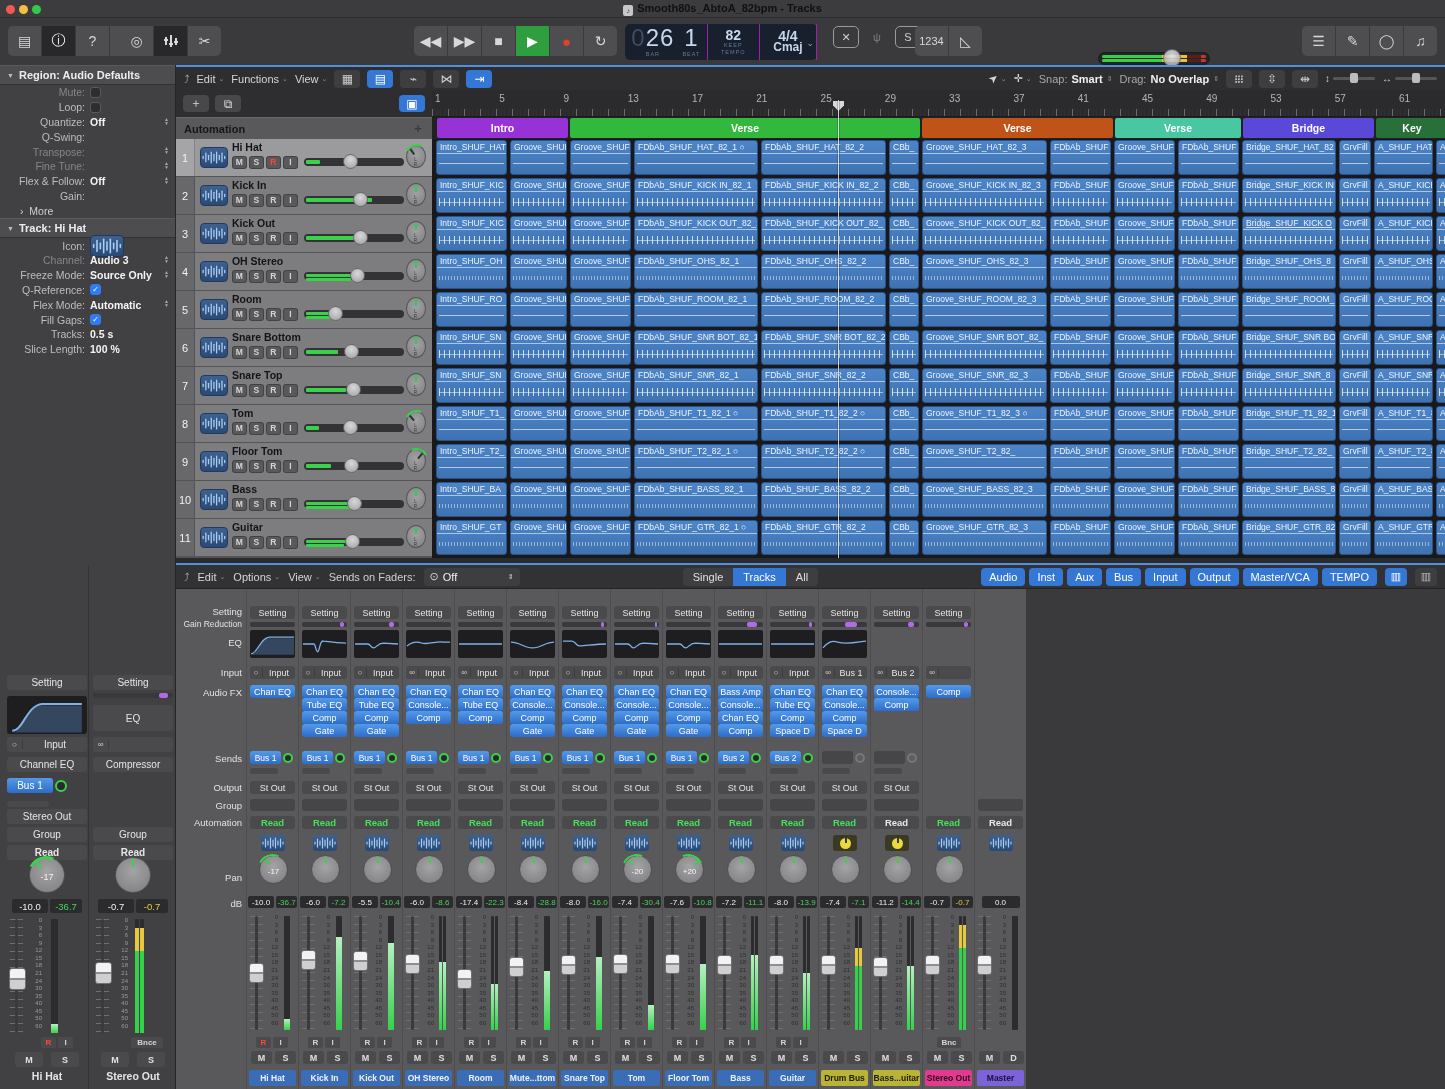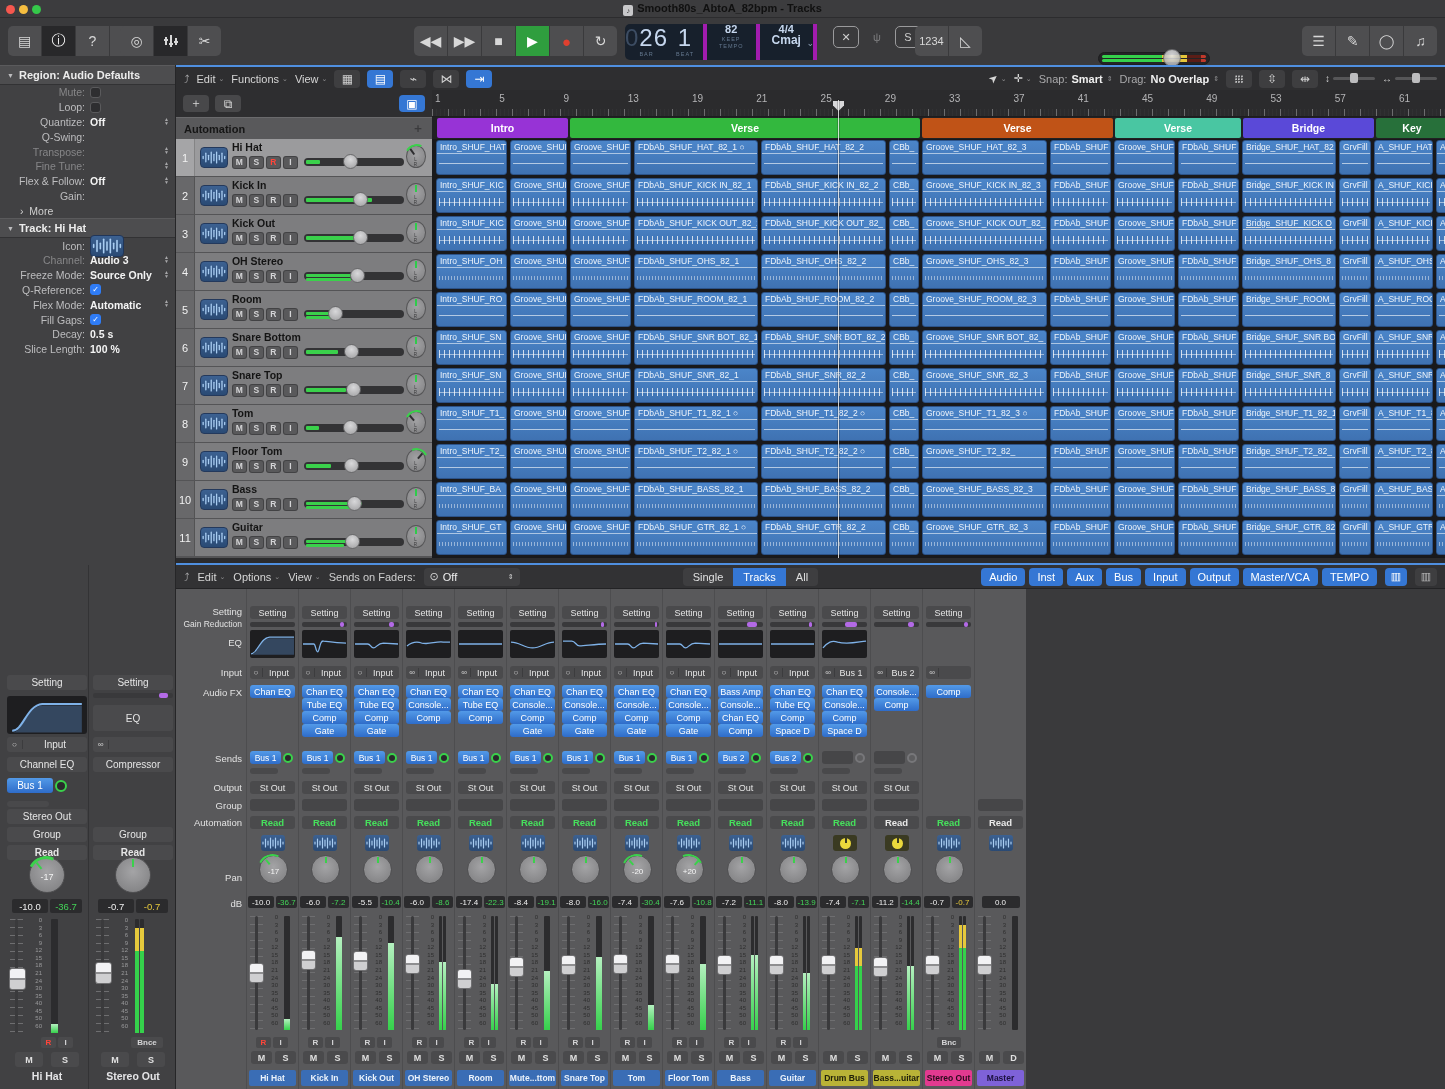--- a/index.html
+++ b/index.html
@@ -19,26 +19,26 @@
 .tbtn.rec{color:#e0402f;font-size:15px}
 .mixicon{display:inline-block;width:14px;height:12px;background:
  linear-gradient(#d8d8d8,#d8d8d8) 1px 2px/2px 8px no-repeat,
  linear-gradient(#d8d8d8,#d8d8d8) 6px 0/2px 12px no-repeat,
  linear-gradient(#d8d8d8,#d8d8d8) 11px 3px/2px 7px no-repeat,
  linear-gradient(#d8d8d8,#d8d8d8) 0 4px/4px 2px no-repeat,
  linear-gradient(#d8d8d8,#d8d8d8) 5px 8px/4px 2px no-repeat,
  linear-gradient(#d8d8d8,#d8d8d8) 10px 6px/4px 2px no-repeat}
 
 #lcd{position:absolute;left:625px;top:6px;width:192px;height:36px;background:#17202c;border-radius:5px;display:flex;color:#c6d7ee}
-#lcd .sec{position:relative;display:flex;flex-direction:column;align-items:center;border-right:4px solid #a21caf}
+#lcd .sec{position:relative;display:flex;flex-direction:column;align-items:center;justify-content:center;border-right:1px solid #a21caf}
 #lcd .sec:last-child{border-right:none}
 .lcdnum{font-size:24px;line-height:22px;letter-spacing:1px}
 .lcdzero{color:#3c4c62}
 .lcdlab{font-size:5.5px;letter-spacing:1px;color:#64788f;margin-top:1px}
-.lcdmid{font-size:11px;font-weight:700;line-height:11px}
+.lcdmid{font-size:14px;font-weight:700;line-height:11px}
 #lcdchev{position:absolute;right:3px;top:14px;font-size:9px;color:#8fa3ba}
 .badge{width:26px;height:22px;border:1px solid #9a9a9c;border-radius:5px;display:flex;align-items:center;justify-content:center;font-size:11px;color:#cfcfcf}
 
 #master{position:absolute;left:1098px;top:34px;width:112px;height:13px;background:#242426;border-radius:7px;border:1px solid #1d1d1f}
 #master .bars{position:absolute;left:3px;top:2px;right:3px;bottom:2px;display:flex;flex-direction:column;gap:1px}
 #master .bar{flex:1;border-radius:2px;background:linear-gradient(90deg,#35d14b 0 58%,#e5c63a 58% 82%,#5b1d17 82% 95%,#c0392b 95%)}
 #master .thumb{position:absolute;left:58%;top:-4px;width:18px;height:18px;border-radius:50%;background:radial-gradient(circle at 50% 35%,#e8e8ea,#9a9a9c);border:1px solid #6f6f71;opacity:.9}
 
 #inspector{position:absolute;left:0;top:65px;width:176px;height:500px;background:#414143;border-right:1px solid #262628}
 .ihead{height:20px;background:#4d4d4f;border-top:1px solid #5a5a5c;border-bottom:1px solid #323234;display:flex;align-items:center;gap:5px;padding:0 7px;font-size:11px;font-weight:700;color:#ececec}
@@ -359,21 +359,21 @@
           <span class="stp">
             <span>▲</span>
             <span>▼</span>
           </span>
         </div>
         <div class="irow">
           <span class="ilab">Fill Gaps:</span>
           <span class="chk on">✓</span>
         </div>
         <div class="irow">
-          <span class="ilab">Decay:</span>
+          <span class="ilab">Tracks:</span>
           <span class="ival">0.5 s</span>
         </div>
         <div class="irow">
           <span class="ilab">Slice Length:</span>
           <span class="ival">100 %</span>
         </div>
       </div>
   </div>
 
   <div id="ttb">
@@ -822,21 +822,21 @@
           <div class="lr">L R</div>
         </div>
       </div>
     </div>
 
   <div id="ruler">
       <span class="rnum" style="left: 3px;">1</span>
       <span class="rnum" style="left: 67.264px;">5</span>
       <span class="rnum" style="left: 131.528px;">9</span>
       <span class="rnum" style="left: 195.792px;">13</span>
-      <span class="rnum" style="left: 260.056px;">19</span>
+      <span class="rnum" style="left: 260.056px;">17</span>
       <span class="rnum" style="left: 324.32px;">21</span>
       <span class="rnum" style="left: 388.584px;">25</span>
       <span class="rnum" style="left: 452.848px;">29</span>
       <span class="rnum" style="left: 517.112px;">33</span>
       <span class="rnum" style="left: 581.376px;">37</span>
       <span class="rnum" style="left: 645.64px;">41</span>
       <span class="rnum" style="left: 709.904px;">45</span>
       <span class="rnum" style="left: 774.168px;">49</span>
       <span class="rnum" style="left: 838.432px;">53</span>
       <span class="rnum" style="left: 902.696px;">57</span>
@@ -2263,21 +2263,21 @@
                 <line x1="17" y1="4" x2="17" y2="8"></line>
                 <line x1="19.5" y1="2" x2="19.5" y2="10"></line>
                 <line x1="22" y1="5" x2="22" y2="7"></line>
               </g>
             </svg></div>
           <div class="pankn">
             <div class="tick" style="transform: rotate(0deg);"></div>
           </div>
           <div class="dbrow">
             <div class="dbx db-m">-8.4</div>
-            <div class="dbx db-p pkg">-19.1</div>
+            <div class="dbx db-p pkg">-28.8</div>
           </div>
           <div class="fdarea">
             <div class="fdticks"></div>
             <div class="fdtrack"></div>
             <div class="fdcap" style="top: 43.36px;"></div>
             <div class="fdscale">
               <span style="top: 0px;">0</span>
               <span style="top: 7.57143px;">3</span>
               <span style="top: 15.1429px;">6</span>
               <span style="top: 22.7143px;">9</span>

